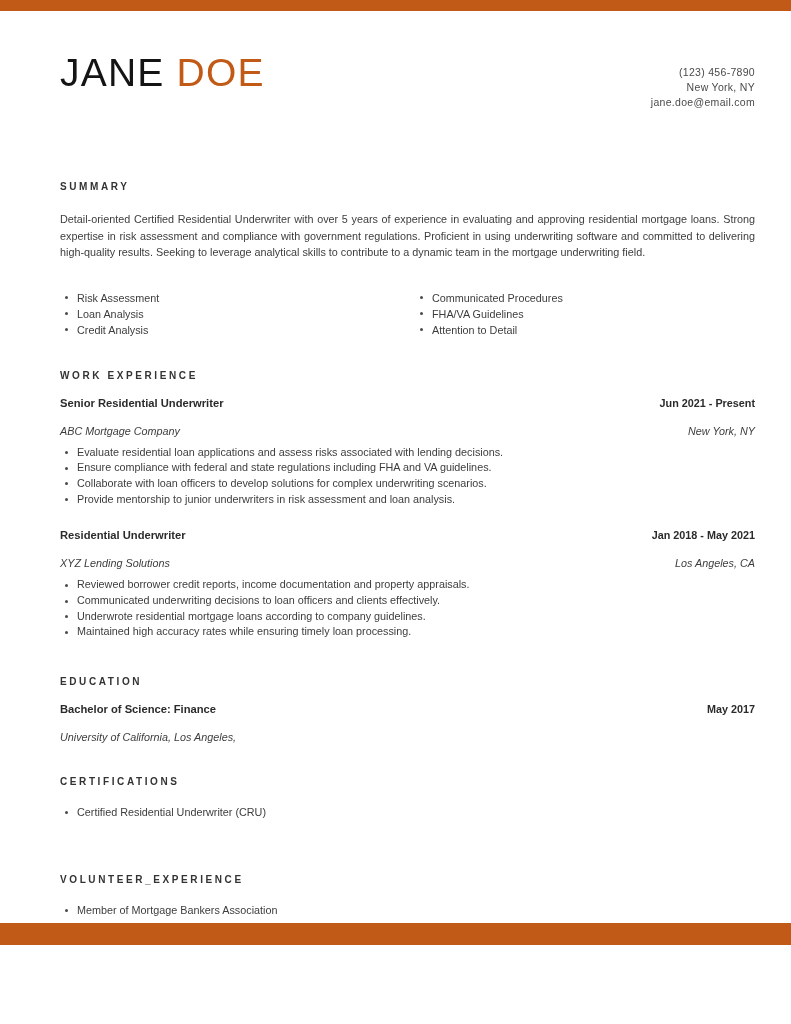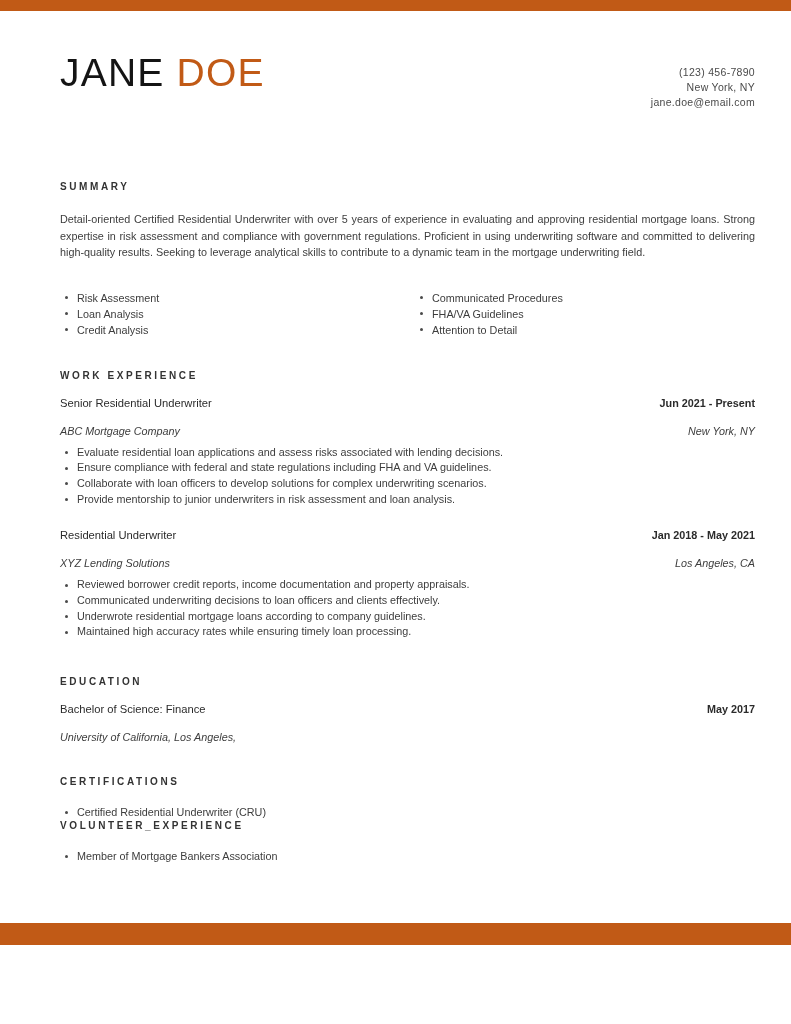--- a/index.html
+++ b/index.html
@@ -77,21 +77,21 @@
     color: #333333;
     text-transform: uppercase;
   }
 
   
   .sp-summary   { margin-top: 71px; }
   .sp-skills    { margin-top: 29px; }
   .sp-work      { margin-top: 32px; }
   .sp-edu       { margin-top: 36px; }
   .sp-cert      { margin-top: 33px; }
-  .sp-vol       { }
+  .sp-vol       { margin-top: 54px; }
 
   
   .summary-text {
     margin-top: 19px;
     font-size: 10.8px;
     line-height: 16.5px;
     text-align: justify;
     color: #3d3d3d;
   }
 
@@ -126,21 +126,21 @@
 
   
   .entry { margin-top: 16px; }
   .entry-row {
     display: flex;
     justify-content: space-between;
     align-items: baseline;
   }
   .entry-title {
     font-size: 11.2px;
-    font-weight: normal;
+    font-weight: bold;
     color: #2b2b2b;
   }
   .entry-date {
     font-size: 10.8px;
     font-weight: bold;
     color: #2b2b2b;
     white-space: nowrap;
   }
   .entry-sub {
     font-size: 10.8px;

